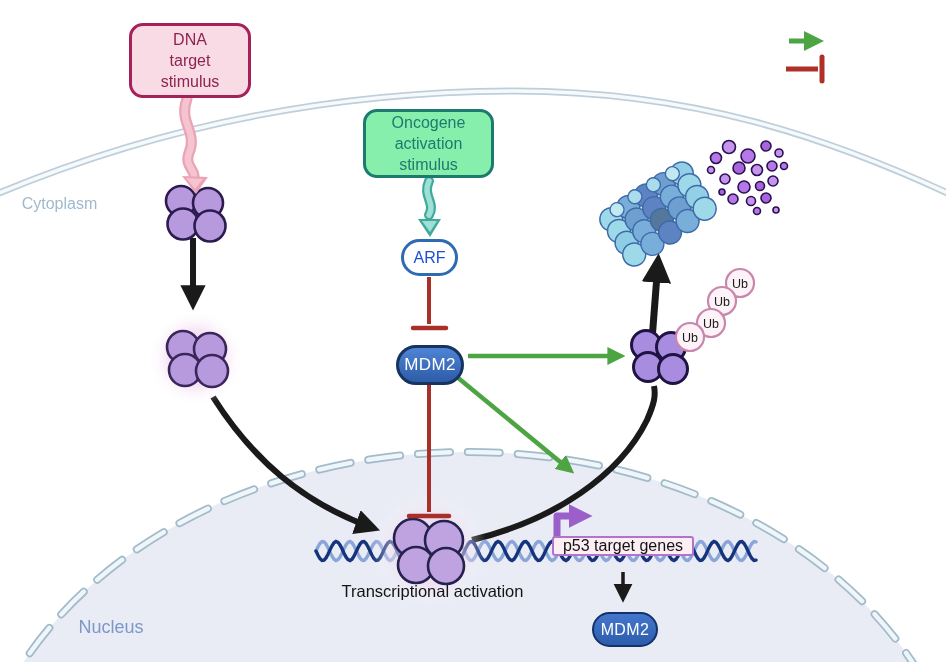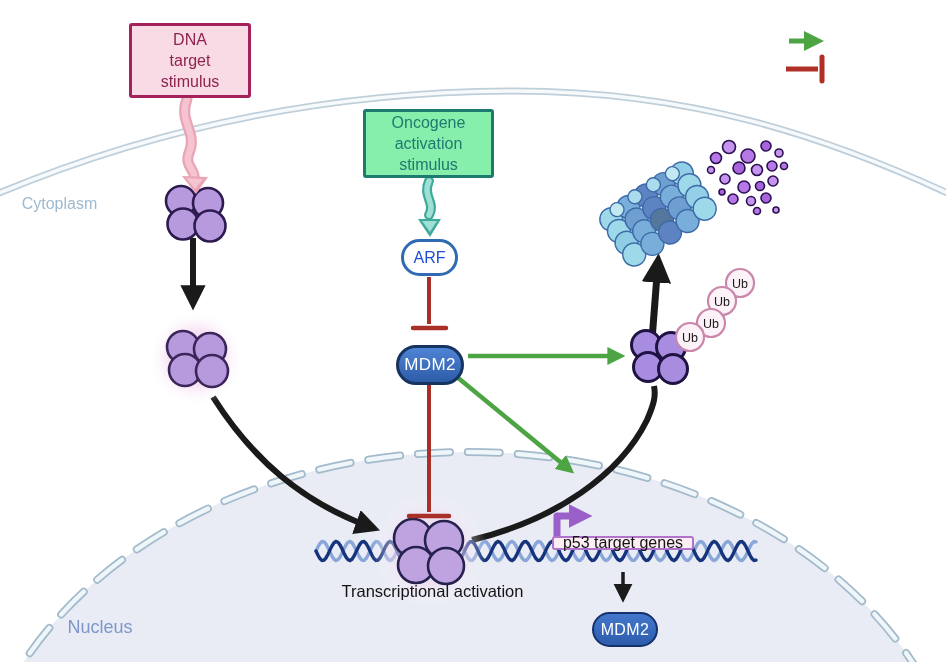--- a/index.html
+++ b/index.html
@@ -1,41 +1,41 @@
 <!DOCTYPE html>
 <html><head>
 <meta charset="utf-8">
 <style>
   html,body{margin:0;padding:0;background:#fff;}
   #canvas{position:relative;width:946px;height:662px;background:#ffffff;overflow:hidden;
           font-family:"Liberation Sans", sans-serif;}
   #diagram-svg{position:absolute;left:0;top:0;}
   .overlay{position:absolute;box-sizing:border-box;display:flex;flex-direction:column;
            align-items:center;justify-content:center;text-align:center;}
-  .stim-box{border-radius:3px;font-size:16px;line-height:21px;}
+  .stim-box{border-radius:14px;font-size:16px;line-height:21px;}
   .dna-box{left:129px;top:23px;width:122px;height:75px;background:#f8dbe4;
            border:3px solid #a5215a;color:#8f2350;}
   .onc-box{left:363px;top:109px;width:131px;height:69px;background:#86efac;
            border:3px solid #1d7a6e;color:#1d7a6e;}
   .pill{border-radius:20px;color:#fff;font-size:17px;letter-spacing:.4px;margin-top:9px;}
   .arf{left:401px;top:239px;width:57px;height:37px;background:#ffffff;
        border:3px solid #2e6bb2;color:#1d4ed8;font-size:16px;border-radius:19px;text-align:right;}
   .mdm2-mid{left:396px;top:336px;width:68px;height:40px;
        background:linear-gradient(180deg,#4f84d4,#2d5ca8);border:3px solid #17335f;}
   .mdm2-bot{left:592px;top:603px;width:66px;height:35px;font-size:16px;
        background:linear-gradient(180deg,#4377cd,#2d5cab);border:2.5px solid #14316b;border-radius:18px;}
-  .target-box{left:552px;top:536px;width:142px;height:14px;background:#fceef3;
+  .target-box{left:552px;top:536px;width:142px;height:20px;background:#fceef3;
        border:2.5px solid #b273cd;color:#141414;font-size:16px;border-radius:3px;}
   .plain-label{color:#141414;font-size:16.5px;}
   .transcription{left:330px;top:582px;width:205px;}
   .feedback{left:668px;top:597px;width:210px;align-items:flex-start;text-align:left;
             font-size:17px;line-height:22px;}
   .compartment{font-size:16px;}
   .cytoplasm{left:12px;top:195px;width:95px;color:#9fb9ce;}
-  .nucleus-lb{left:60px;top:617px;width:80px;color:#7d97c9;font-size:18px;}
+  .nucleus-lb{left:71px;top:617px;width:80px;color:#7d97c9;font-size:18px;}
   .ub-t{font-size:12.5px;fill:#1a1a1a;text-anchor:middle;}
 </style>
 </head>
 <body>
 
 <div id="canvas">
 
 <svg id="diagram-svg" width="946" height="662" viewBox="0 0 946 662">
   <defs>
     <marker id="ah-black" viewBox="0 0 10 10" refX="7" refY="5" markerWidth="4.2" markerHeight="4.2" orient="auto-start-reverse">

